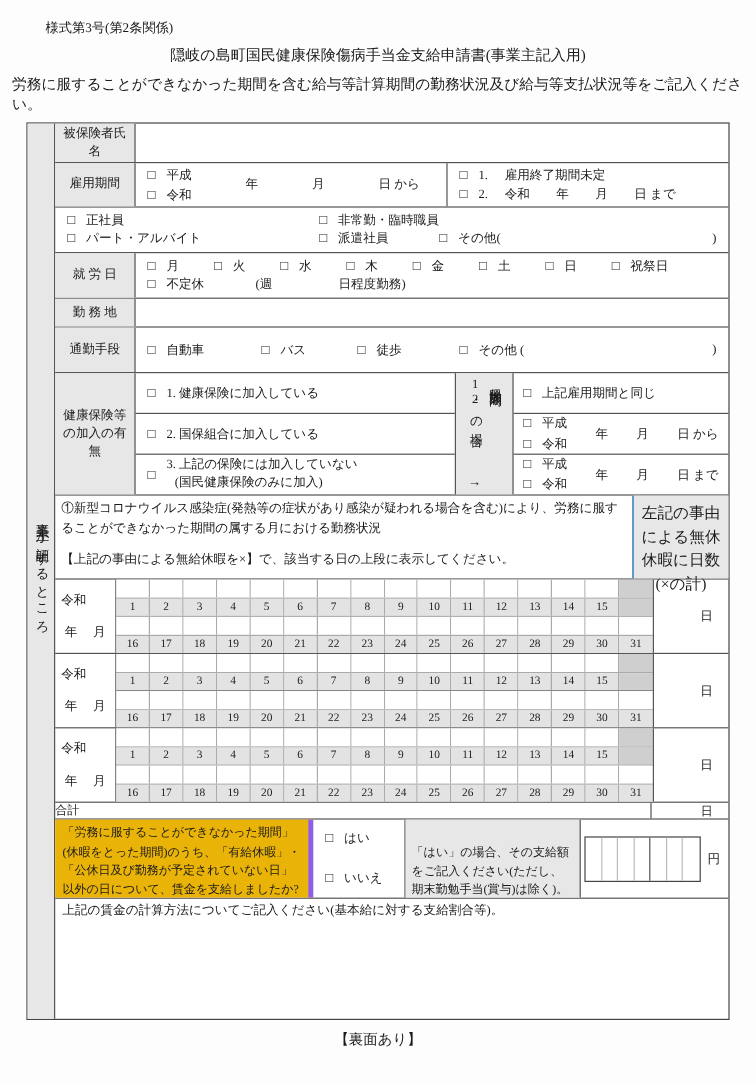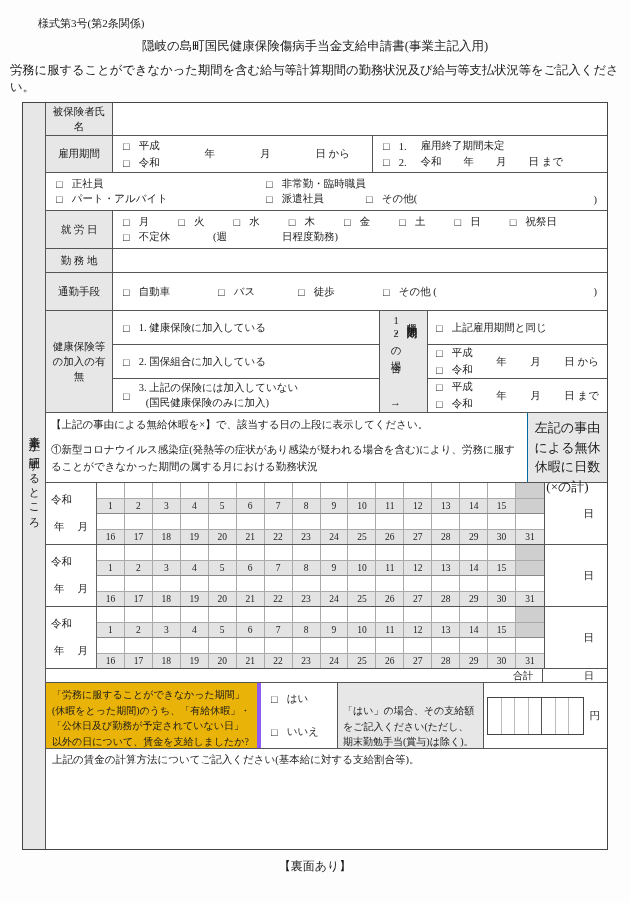--- a/index.html
+++ b/index.html
@@ -84,21 +84,21 @@
   .cal-row .cellc:nth-child(16) { border-right:none; }
   .in1, .in2 { height:15px; }
   .in1 .cellc, .in2 .cellc { background:#fff; }
   .n1 { height:16px; border-top:1px solid #aaa; border-bottom:1px solid #888; }
   .n2 { height:15px; border-top:1px solid #aaa; }
   .n1 .cellc, .n2 .cellc { background:#e3e3e3; font-size:9.5px; line-height:15px; color:#222; }
   .in1::after, .n1::after { content:""; display:block; background:#cfcfcf; }
   .in1 .cellc:nth-child(15), .n1 .cellc:nth-child(15) { border-right:1px solid #aaa; }
   .cal-day { flex:1; border-left:1px solid #555; display:flex; align-items:center; justify-content:flex-end; padding-right:13px; }
 
-  .tot-span { flex:1; display:flex; align-items:center; justify-content:flex-end; padding-right:9px; line-height:13px; font-size:10px; }
+  .tot-span { flex:1; display:flex; align-items:center; padding-right:9px; line-height:13px; font-size:10px; }
   .tot-day { width:65px; border-left:1px solid #555; display:flex; align-items:center; justify-content:flex-end; padding-right:13px; font-size:10px; }
 
   
   .q-cell { width:215px; background:#eab308; border-right:4px solid #8b5cf6; padding:4px 6px; font-size:10px; line-height:1.55; }
   .yn-cell { width:77px; border-right:1px solid #555; display:flex; flex-direction:column; justify-content:space-around; padding-left:10px; }
   .note-cell { width:146px; background:#e7e7e7; border-right:1px solid #555; padding:20px 5px; font-size:10px; line-height:1.55; }
   .amt-cell { flex:1; display:flex; align-items:center; justify-content:flex-end; gap:6px; padding-right:7px; }
   .amount-box { display:flex; border:1.5px solid #444; height:38px; }
   .amount-digit { width:13.5px; border-right:1px solid #bbb; }
   .amount-digit:nth-child(4) { border-right:1.5px solid #555; }
@@ -331,22 +331,22 @@
             </span>
             <span>年</span>
             <span>月</span>
             <span>日 まで</span>
           </div>
         </div>
       </div>
 
       <div class="row r-covid">
         <div class="covid-main">
+          <div>①新型コロナウイルス感染症(発熱等の症状があり感染が疑われる場合を含む)により、労務に服することができなかった期間の属する月における勤務状況</div>
           <div>【上記の事由による無給休暇を×】で、該当する日の上段に表示してください。</div>
-          <div>①新型コロナウイルス感染症(発熱等の症状があり感染が疑われる場合を含む)により、労務に服することができなかった期間の属する月における勤務状況</div>
         </div>
         <div class="covid-right">左記の事由
 による無休
 休暇に日数
 (×の計)</div>
       </div>
 
       <div class="row cal-block">
         <div class="cal-lbl">
           <span>令和</span>

